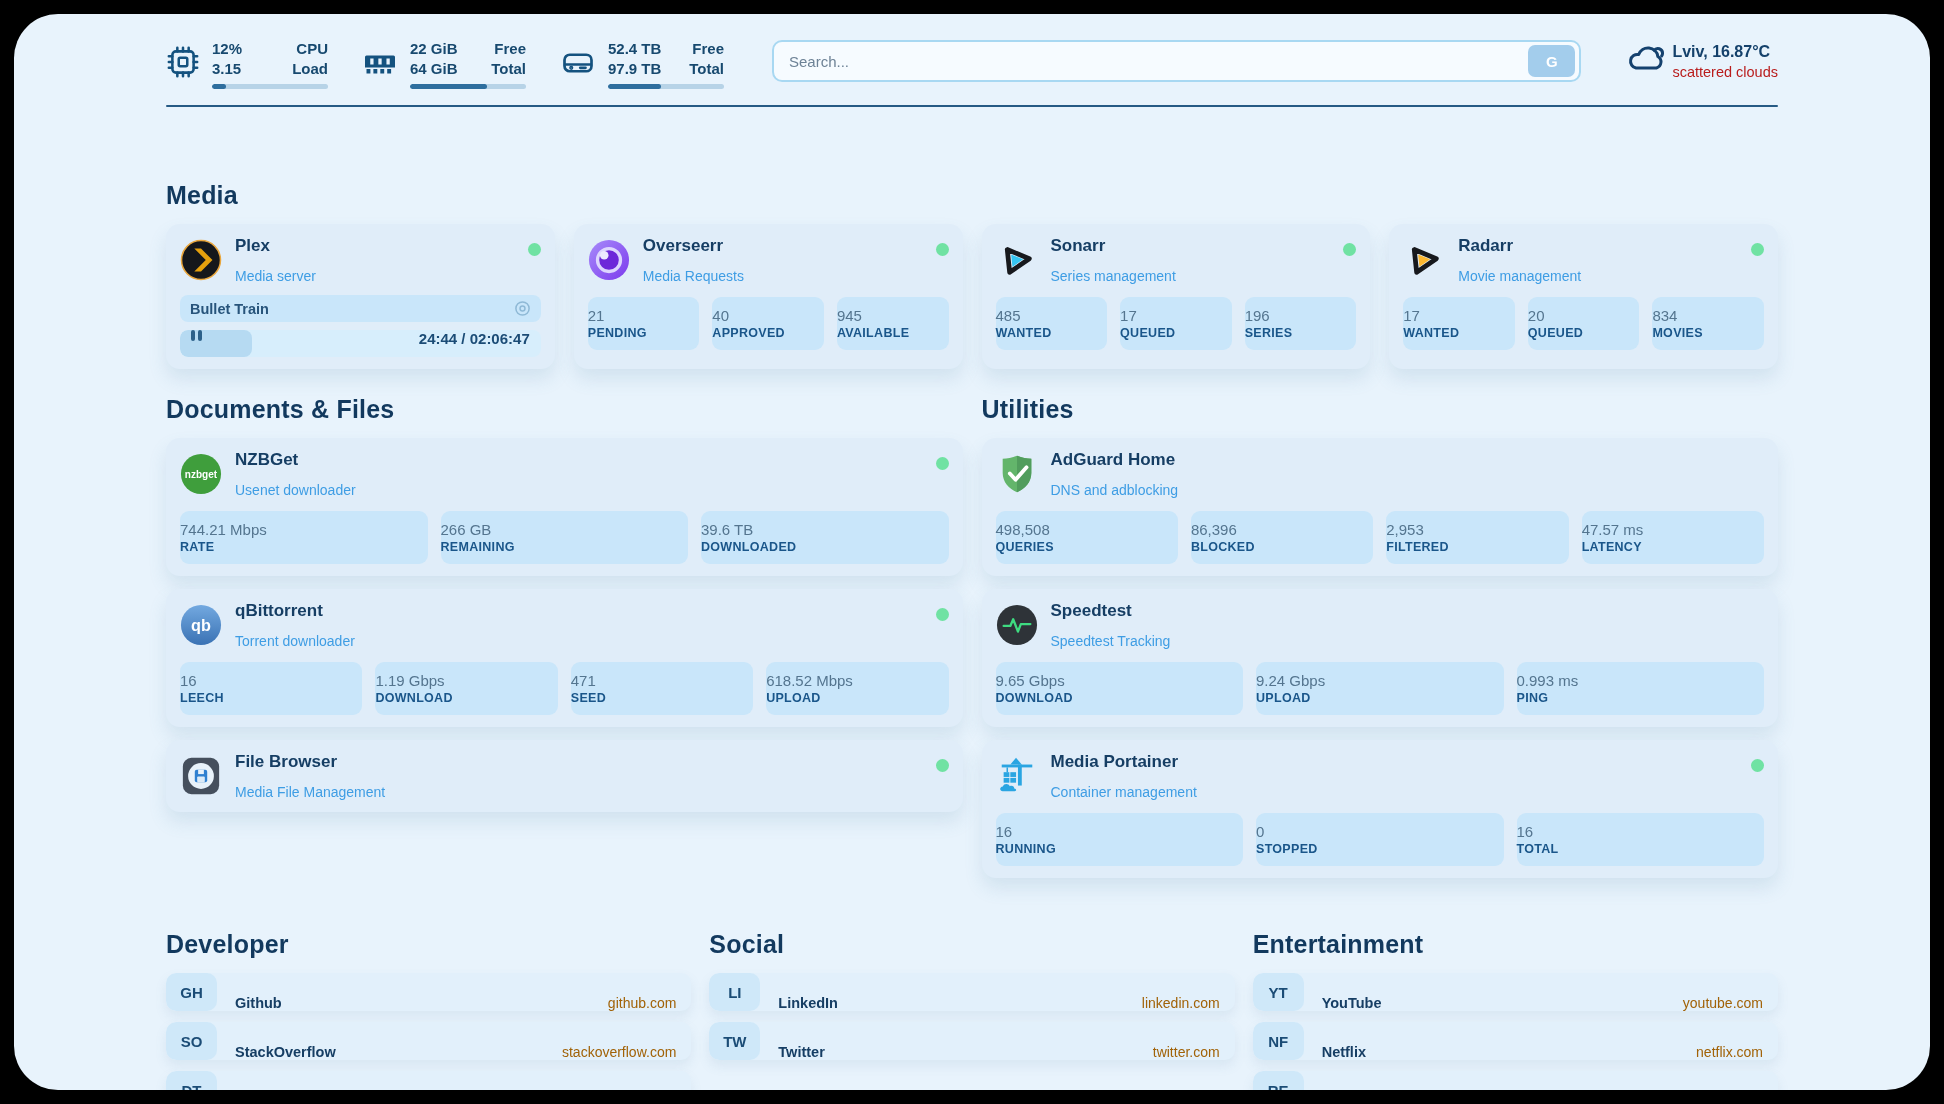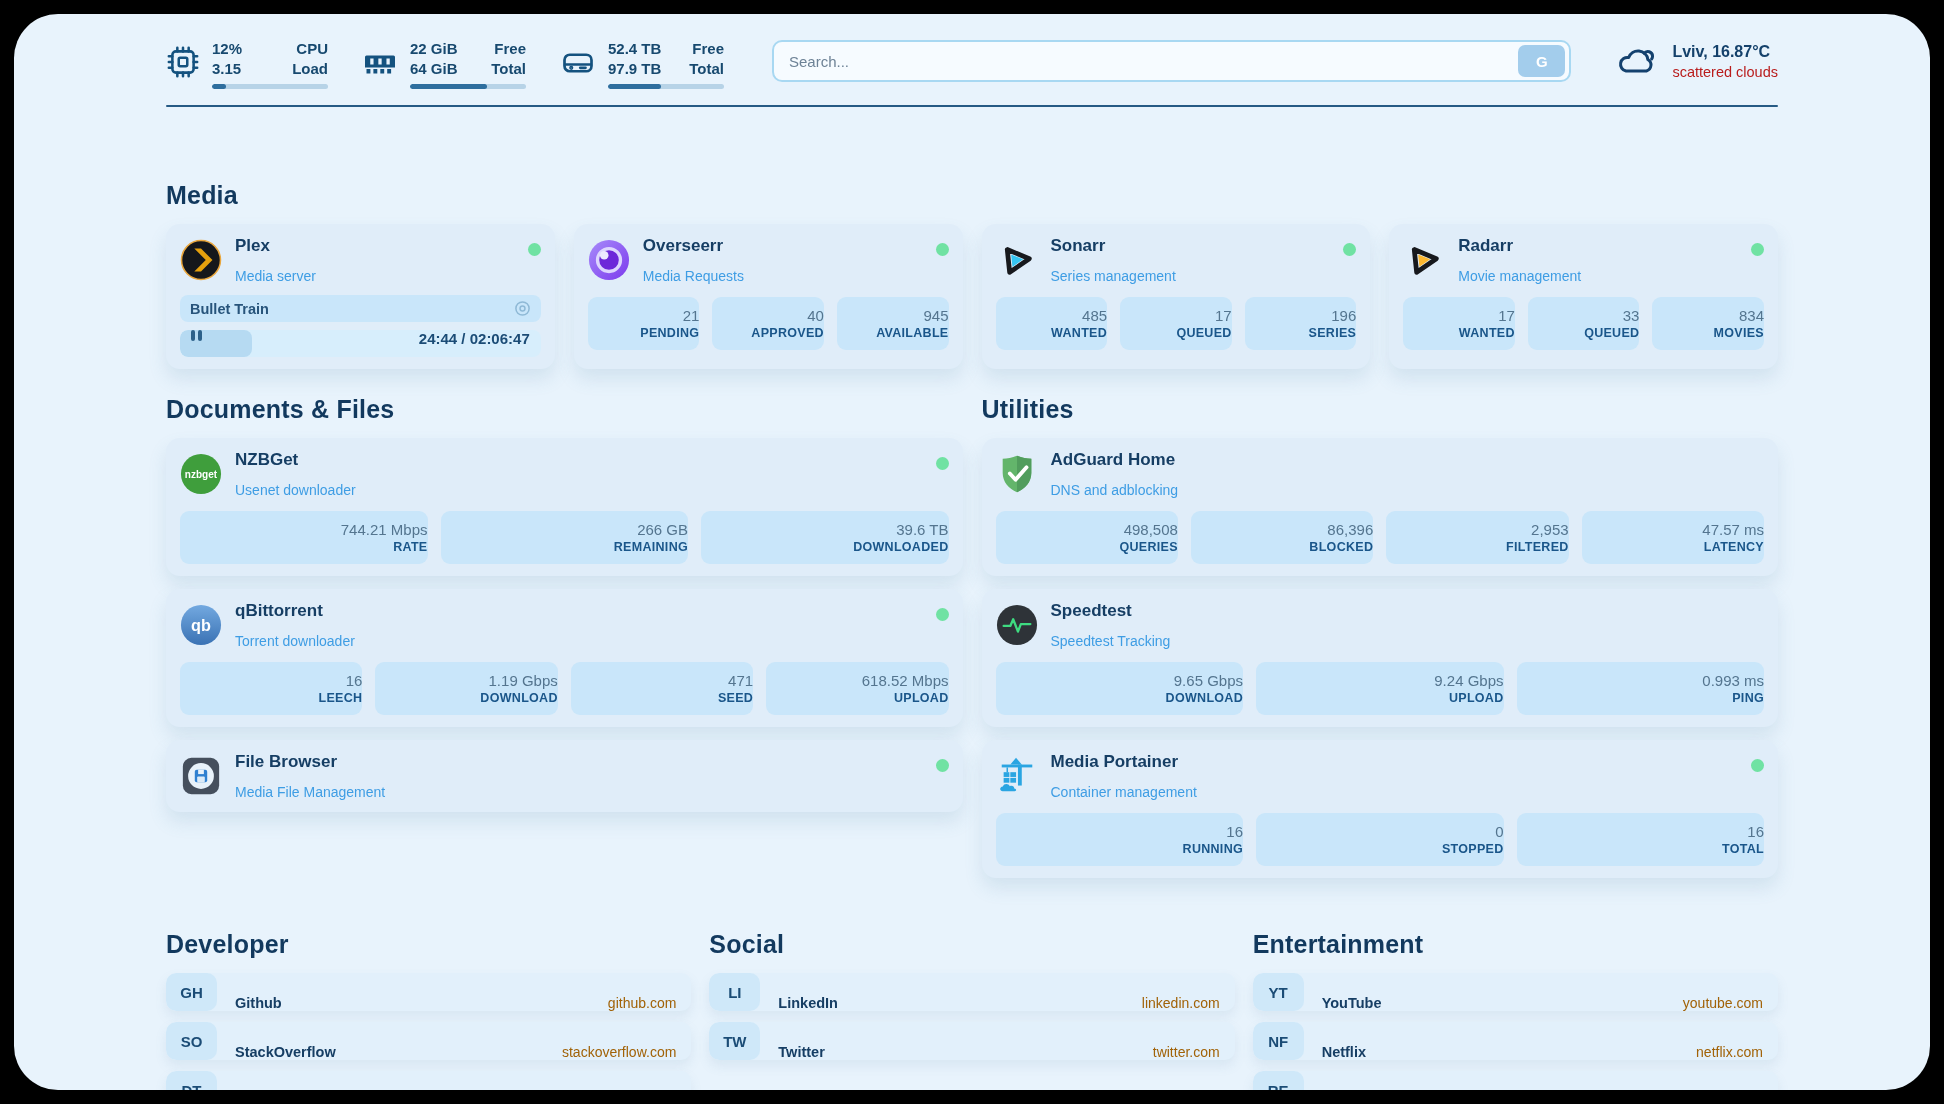--- a/index.html
+++ b/index.html
@@ -15,21 +15,21 @@
   .stat-body{display:flex;flex-direction:column;width:116px}
   .stat-rows{display:flex;justify-content:space-between}
   .stat-col{display:flex;flex-direction:column;line-height:1.3;font-size:15px;font-weight:600;color:#17496f}
   .stat-col.labels{text-align:right}
   .track{margin-top:6px;height:5px;border-radius:3px;background:#b7d3e7;position:relative;overflow:hidden}
   .fill{position:absolute;left:0;top:0;bottom:0;background:#2e6e9e;border-radius:3px}
   .search{flex:1;display:flex;align-items:center;height:42px;margin:0 44px 6px 14px;border:2px solid #a8d8f2;border-radius:10px;background:#f6fbff;padding:0 4px 0 15px}
   .search input{flex:1;border:none;outline:none;background:transparent;font-size:15px;color:#2a4a66;font-family:"Liberation Sans",sans-serif}
   .search input::placeholder{color:#6d8296}
   .search-btn{width:47px;height:32px;border:none;background:#a3cdec;border-radius:7px;color:#fff;font-weight:700;font-size:15px;display:flex;align-items:center;justify-content:center;cursor:pointer;font-family:"Liberation Sans",sans-serif}
-  .weather{display:flex;align-items:center;gap:13px;margin-bottom:4px}
+  .weather{display:flex;align-items:flex-start;gap:3px;margin-bottom:4px}
   .weather-txt{display:flex;flex-direction:column;line-height:1.35}
   .weather-loc{font-size:16px;font-weight:700;color:#14416b}
   .weather-cond{font-size:14.5px;color:#b91c1c}
   .divider{margin-top:16px;height:2px;background:#265a84;border-radius:1px}
 
   
   .section-title{font-size:25px;font-weight:700;color:#12395e;letter-spacing:.2px}
   .media-section{margin-top:74px}
   .media-grid{display:grid;grid-template-columns:repeat(4,1fr);gap:19px;margin-top:14px}
   .two-col{display:grid;grid-template-columns:1fr 1fr;gap:19px;margin-top:26px;align-items:start}
@@ -38,21 +38,21 @@
 
   
   .card{background:#e0edf9;border-radius:14px;padding:12px 14px;box-shadow:0 10px 18px rgba(96,140,172,.16);cursor:pointer}
   .app-header{display:flex;align-items:center;gap:13px}
   .app-icon{width:42px;height:42px;flex:0 0 auto;display:flex}
   .app-titles{display:flex;flex-direction:column;gap:12px}
   .app-title{font-size:17px;font-weight:700;color:#163e64}
   .app-sub{font-size:14px;font-weight:500;color:#3e9de4}
   .dot{width:13px;height:13px;border-radius:50%;background:#70e2a3;margin-left:auto;align-self:flex-start;margin-top:7px}
   .stats{display:grid;grid-auto-flow:column;grid-auto-columns:1fr;gap:13px;margin-top:13px}
-  .tile{background:#c9e6fa;border-radius:9px;height:53px;display:flex;flex-direction:column;align-items:flex-end;justify-content:center;gap:2px}
+  .tile{background:#c9e6fa;border-radius:9px;height:53px;display:flex;flex-direction:column;align-items:flex-start;justify-content:center;gap:2px}
   .tile .val{font-size:15px;color:#54758f}
   .tile .lbl{font-size:12.5px;font-weight:700;color:#1a568a;letter-spacing:.3px}
 
   
   .media-pill{margin-top:11px;height:27px;background:#c9e6fa;border-radius:8px;display:flex;align-items:center;padding:0 10px;font-size:14.5px;font-weight:600;color:#27547b}
   .media-pill .cam{margin-left:auto;display:flex}
   .progress-pill{margin-top:8px;height:27px;background:#d7eefc;border-radius:8px;position:relative;display:flex;align-items:flex-start;overflow:hidden}
   .progress-fill{position:absolute;left:0;top:0;bottom:0;background:#b6daf2;border-radius:8px}
   .pause{position:relative;display:flex;gap:3.5px;margin-left:11px}
   .pause i{width:3.5px;height:11px;background:#2c6089;border-radius:2px}
@@ -296,21 +296,21 @@
             <span class="app-sub">Movie management</span>
           </div>
           <span class="dot"></span>
         </div>
         <div class="stats">
           <div class="tile">
                 <span class="val">17</span>
                 <span class="lbl">WANTED</span>
               </div>
           <div class="tile">
-                <span class="val">33</span>
+                <span class="val">20</span>
                 <span class="lbl">QUEUED</span>
               </div>
           <div class="tile">
                 <span class="val">834</span>
                 <span class="lbl">MOVIES</span>
               </div>
         </div>
       </div>
     </div>
   </div>

